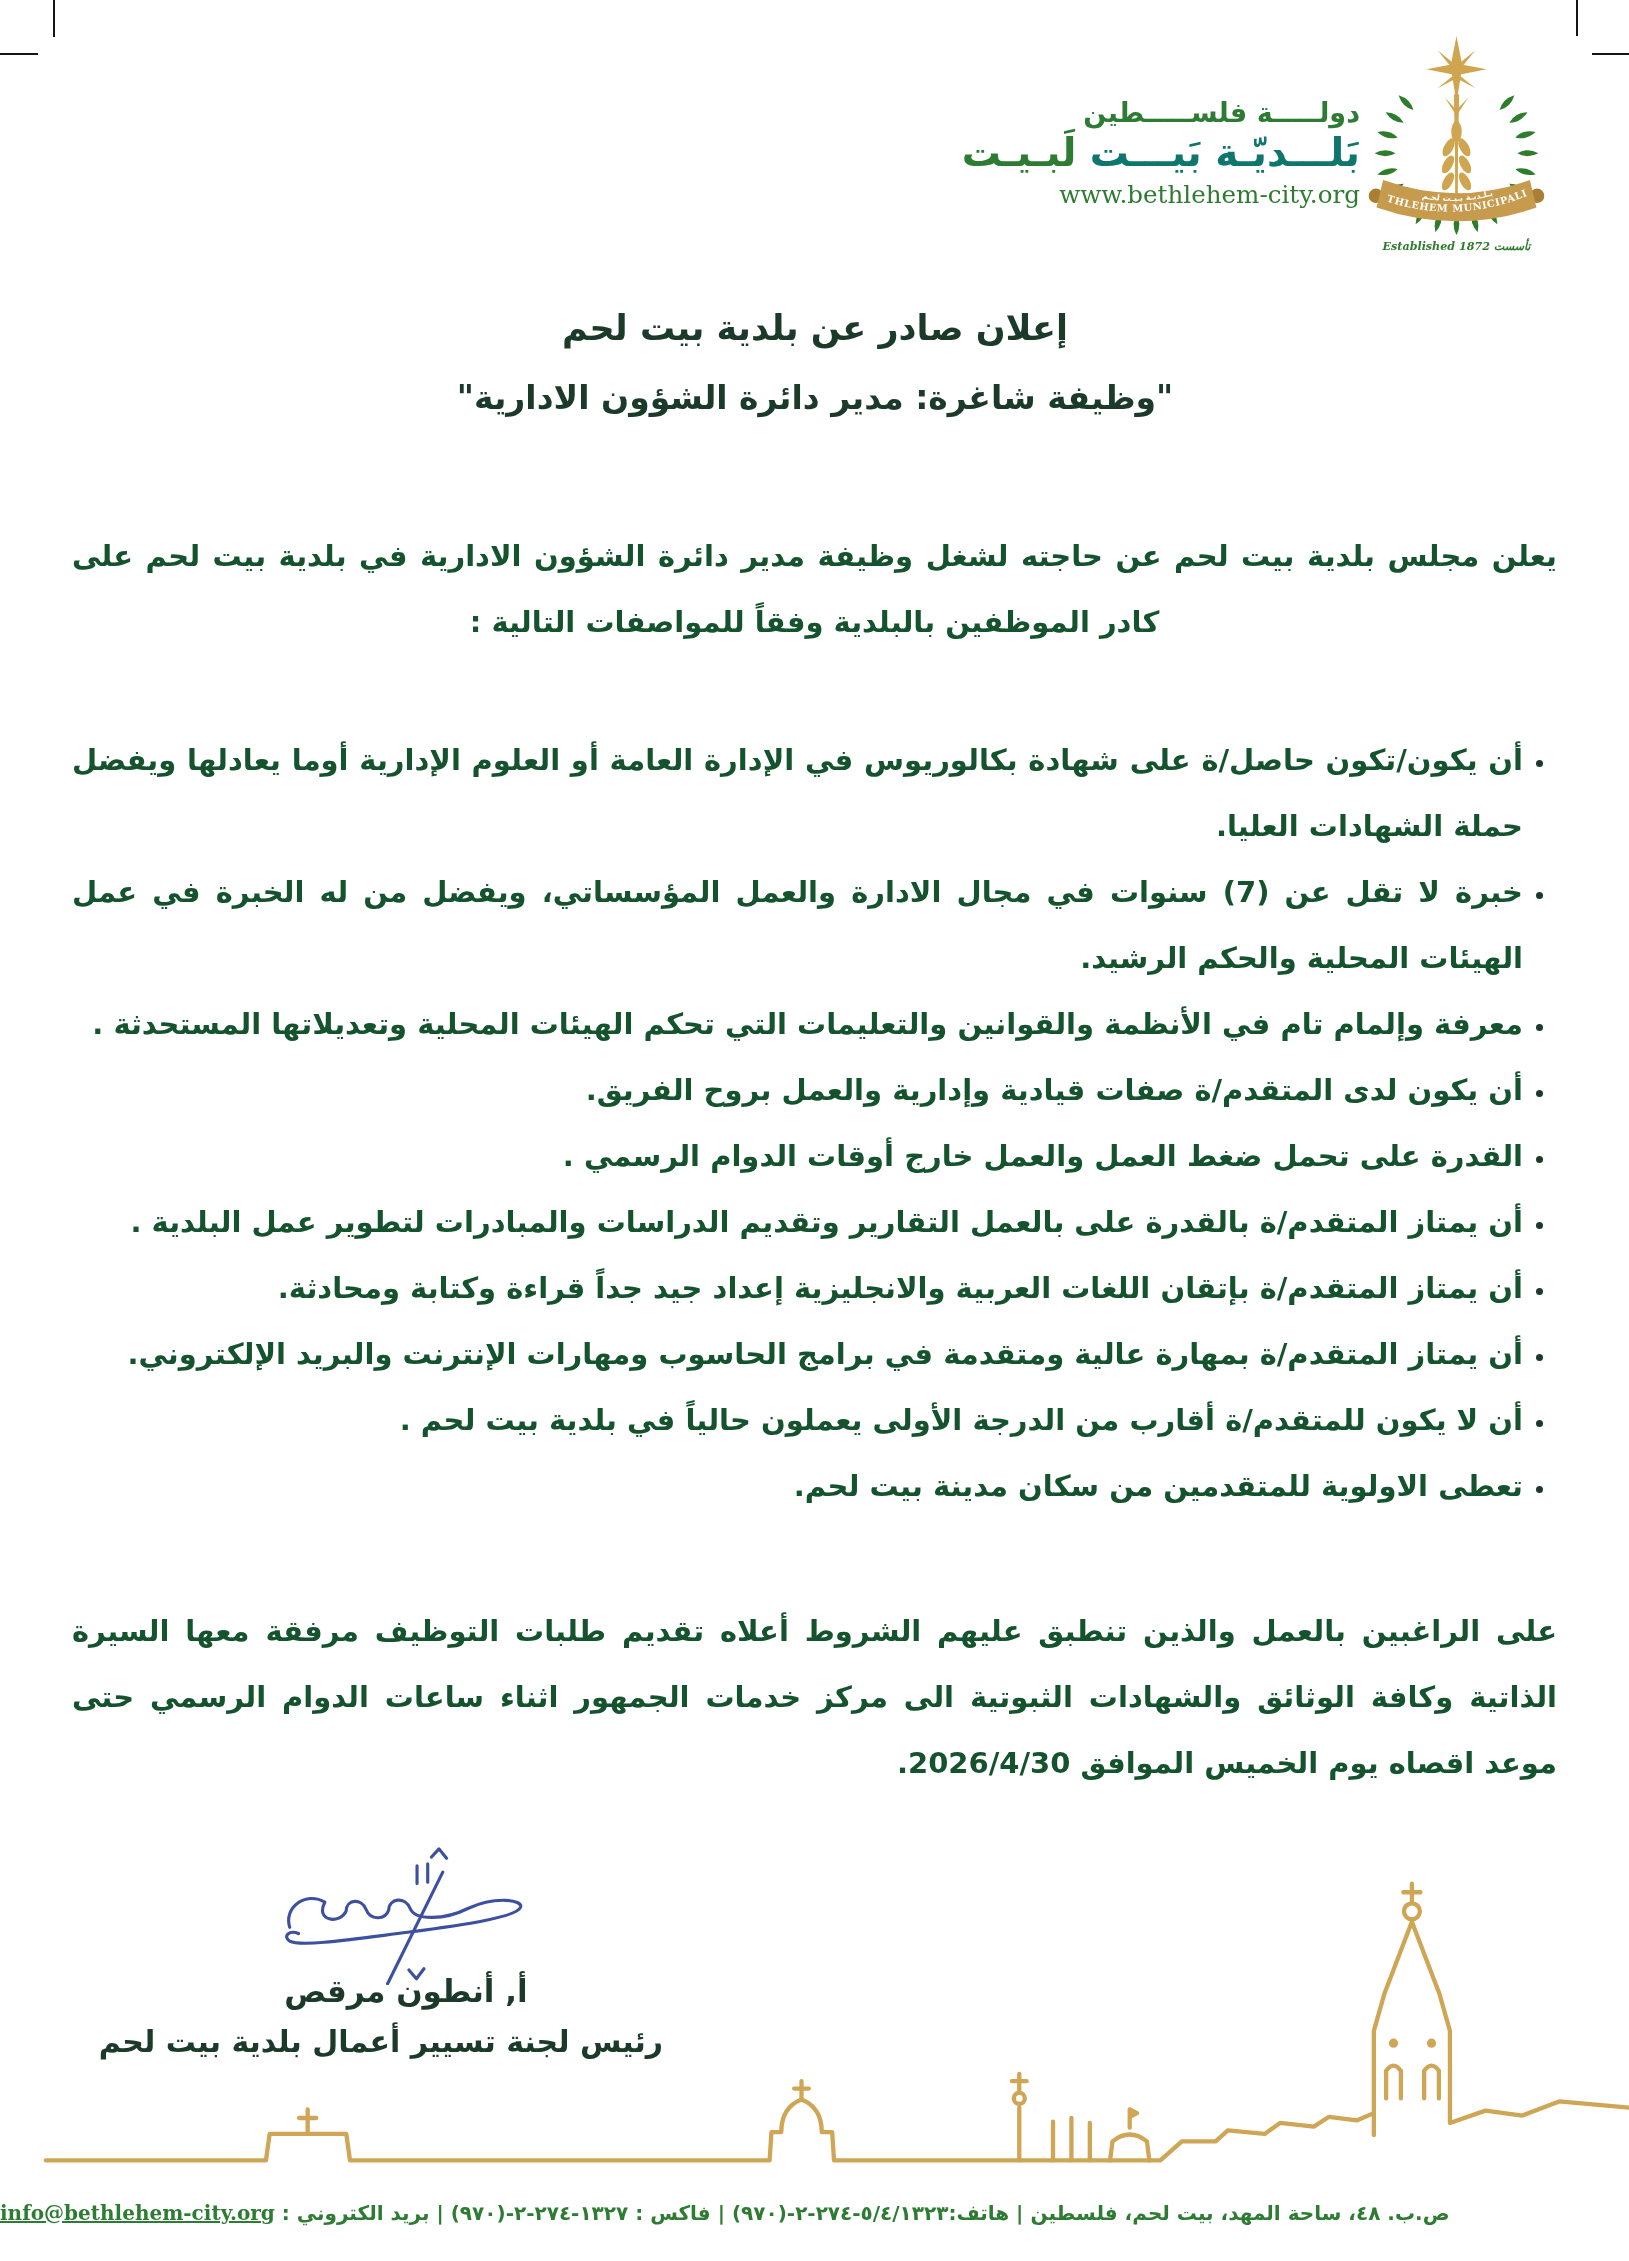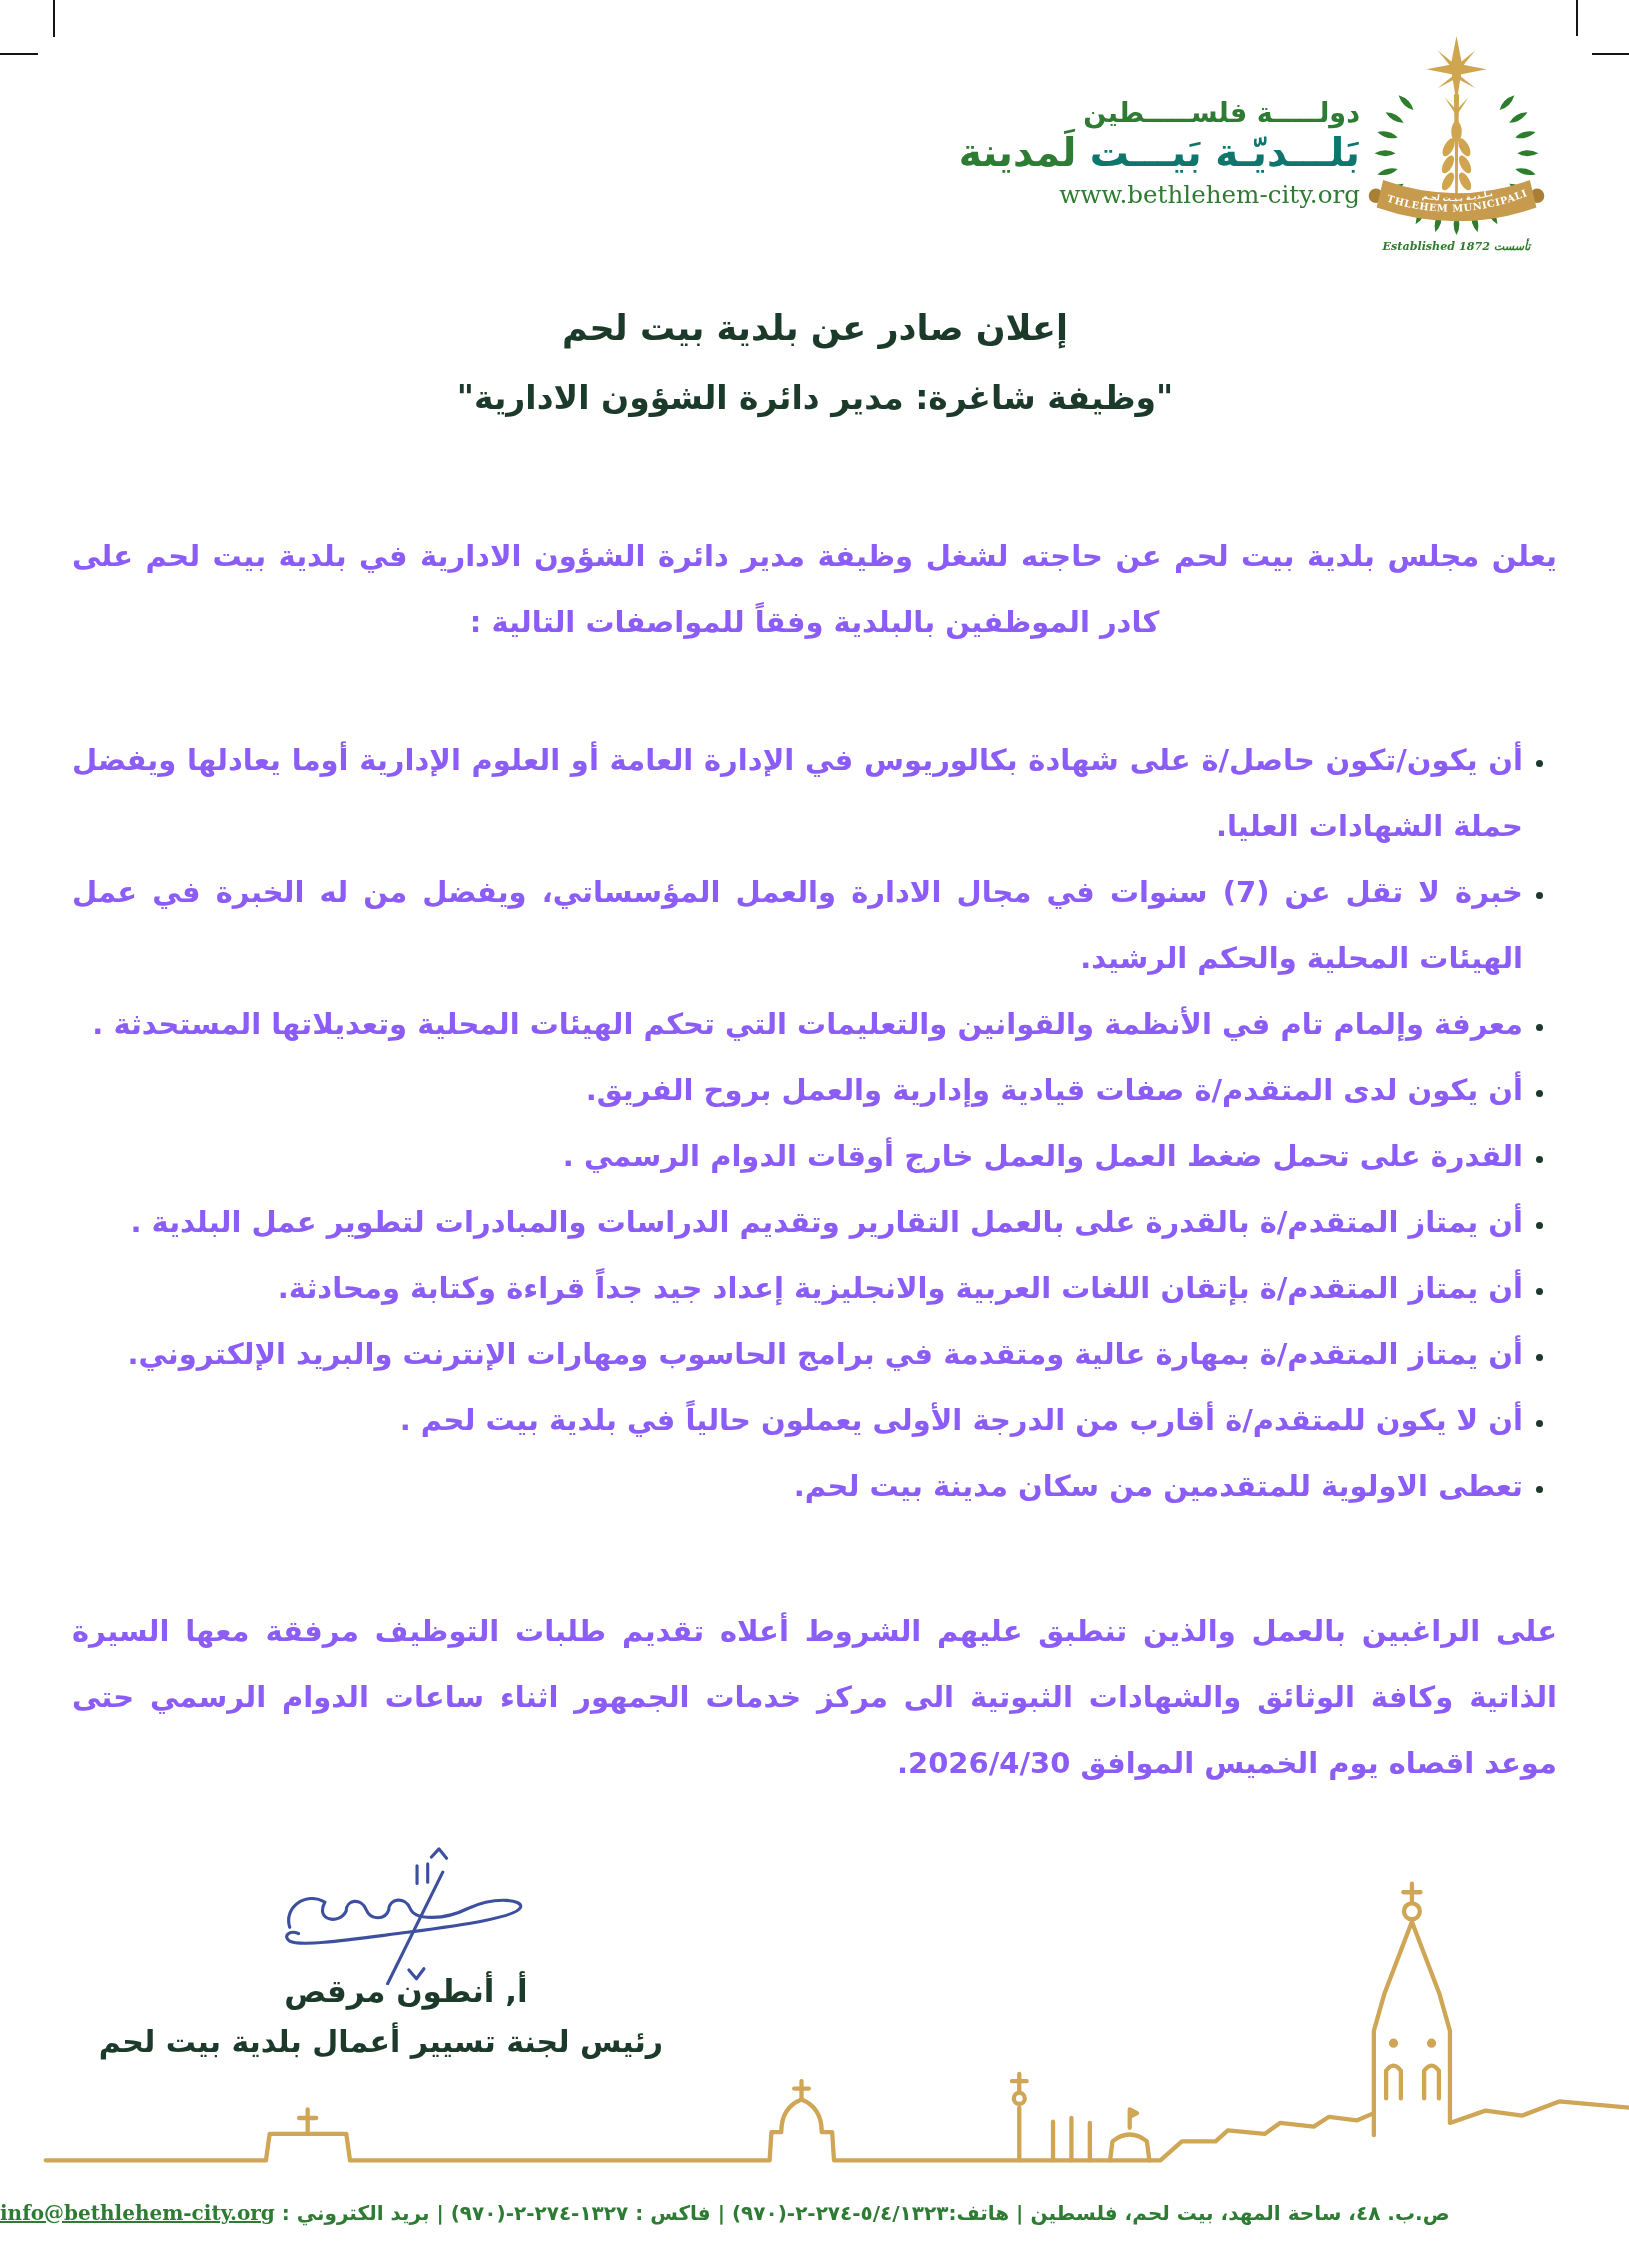--- a/index.html
+++ b/index.html
@@ -13,21 +13,21 @@
   .hdr-muni{font-size:39px;font-weight:700;margin-top:2.5px;}
   .hdr-muni .gold{color:#0f766e;}
   .hdr-muni .green{color:#2e7c33;}
   .hdr-url{font-family:"DejaVu Serif",serif;font-size:24.6px;font-weight:400;color:#2e7b31;direction:ltr;margin-top:6.1px;}
   .logo{position:absolute;top:32px;left:1358px;width:197px;height:228px;}
   
   .title{position:absolute;top:294px;left:0;width:100%;text-align:center;direction:rtl;color:#1c3a2a;}
   .title .t1{font-size:35px;font-weight:700;line-height:69px;}
   .title .t2{font-size:33px;font-weight:700;line-height:69px;}
   
-  .main{position:absolute;top:523px;left:72px;width:1485px;direction:rtl;color:#8b5cf6;
+  .main{position:absolute;top:523px;left:72px;width:1485px;direction:rtl;color:#14532d;
         font-size:29px;font-weight:700;}
   .intro{margin:0;text-align:justify;text-align-last:center;line-height:66px;}
   ul.reqs{margin:72px 0 0 0;padding:0 34px 0 0;}
   ul.reqs li{text-align:justify;line-height:66px;list-style:disc outside;}
   ul.reqs li::marker{color:#1c3a2a;font-size:0.75em;}
   .closing{margin:79px 0 0 0;text-align:justify;line-height:66px;}
   
   .sig-scribble{position:absolute;top:1847px;left:257px;width:295px;height:138px;}
   .sig-name{position:absolute;top:1973px;left:111px;width:590px;text-align:center;direction:rtl;
             color:#1c3a2a;font-size:31px;font-weight:700;}
@@ -47,21 +47,21 @@
 <div class="page">
 
   <div class="mark" style="left:53px;top:0;width:1.8px;height:37px;"></div>
   <div class="mark" style="left:0;top:53px;width:38px;height:1.8px;"></div>
   <div class="mark" style="left:1576px;top:0;width:1.8px;height:36px;"></div>
   <div class="mark" style="left:1592px;top:53px;width:38px;height:1.8px;"></div>
 
   <div class="hdr">
     <div class="hdr-state">دولـــــة فلســـــطين</div>
     <div class="hdr-muni">
-      <span class="gold">بَلـــديّـة بَيـــت </span><span class="green">لَمدينة</span>
+      <span class="gold">بَلـــديّـة بَيـــت </span><span class="green">لَبـيـت</span>
     </div>
     <div class="hdr-url">www.bethlehem-city.org</div>
   </div>
 
   <svg class="logo" viewBox="0 0 300 348">
     <defs>
       <path id="leaf" d="M0,0 Q9,-15 0,-32 Q-9,-15 0,0 Z"></path>
       <path id="ribbonText" d="M 42 258 Q 150 294 258 250" fill="none"></path>
       <path id="ribbonTextAr" d="M 56 243 Q 150 276 246 236" fill="none"></path>
     </defs>

